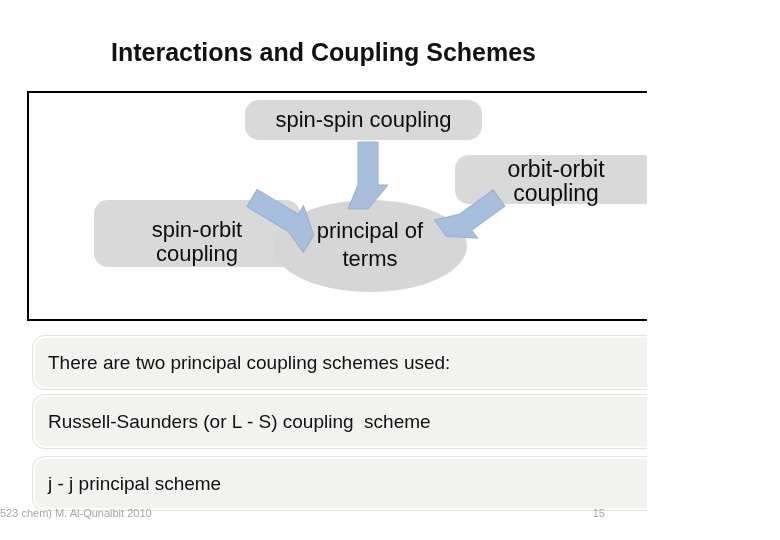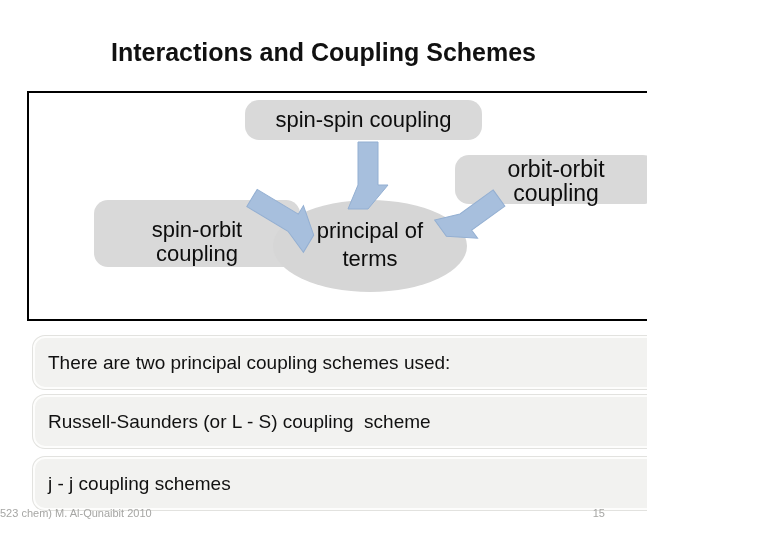--- a/index.html
+++ b/index.html
@@ -83,19 +83,19 @@
 
   <div class="bar bar1">
     <span>There are two principal coupling schemes used:</span>
   </div>
 
   <div class="bar bar2">
     <span>Russell-Saunders (or L - S) coupling  scheme</span>
   </div>
 
   <div class="bar bar3">
-    <span>j - j coupling schemes</span>
+    <span>j - j principal scheme</span>
   </div>
 
   <div class="footer-credit">523 chem) M. Al-Qunaibit 2010</div>
   <div class="page-number">15</div>
 
 </div>
 
 </body></html>

